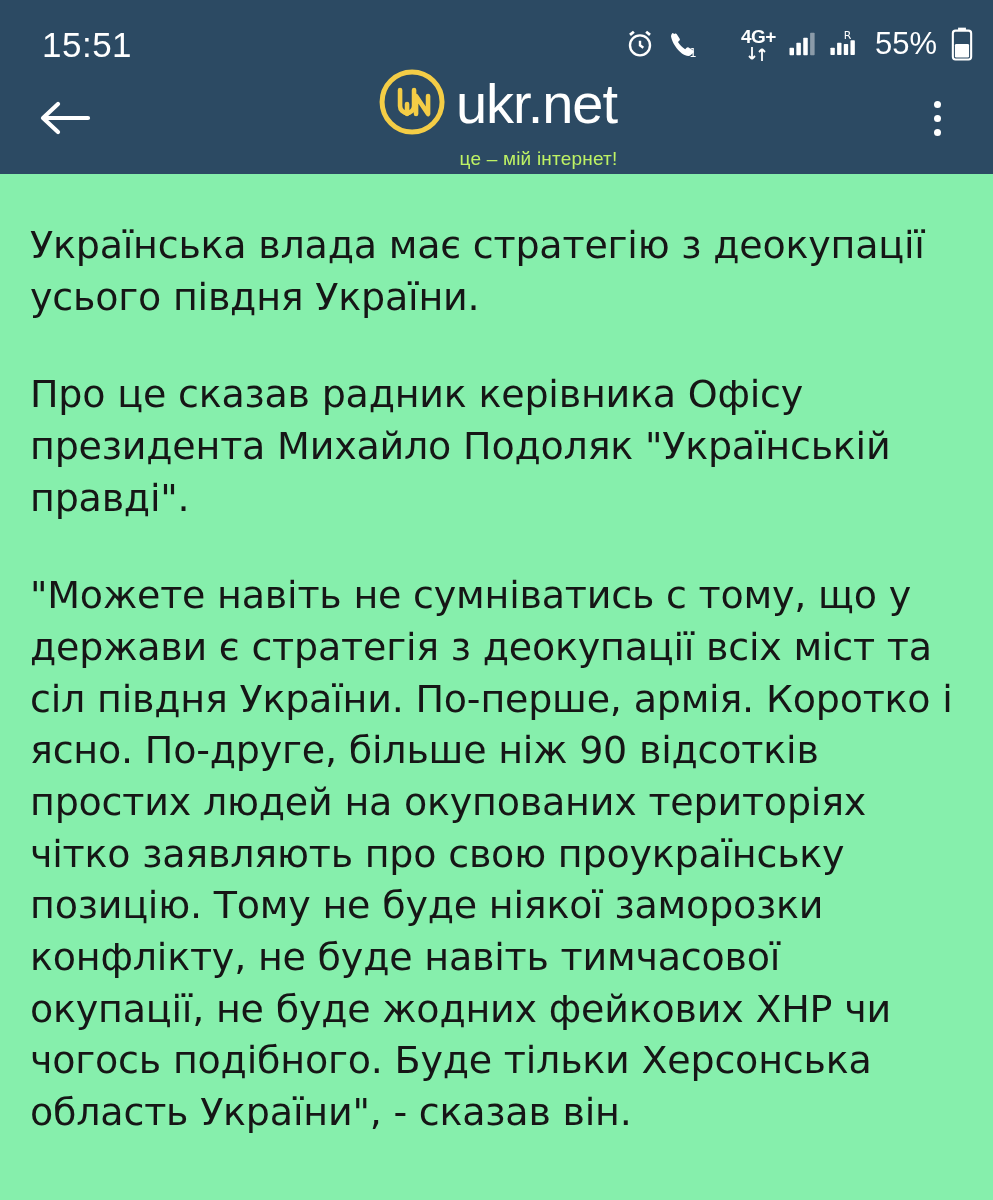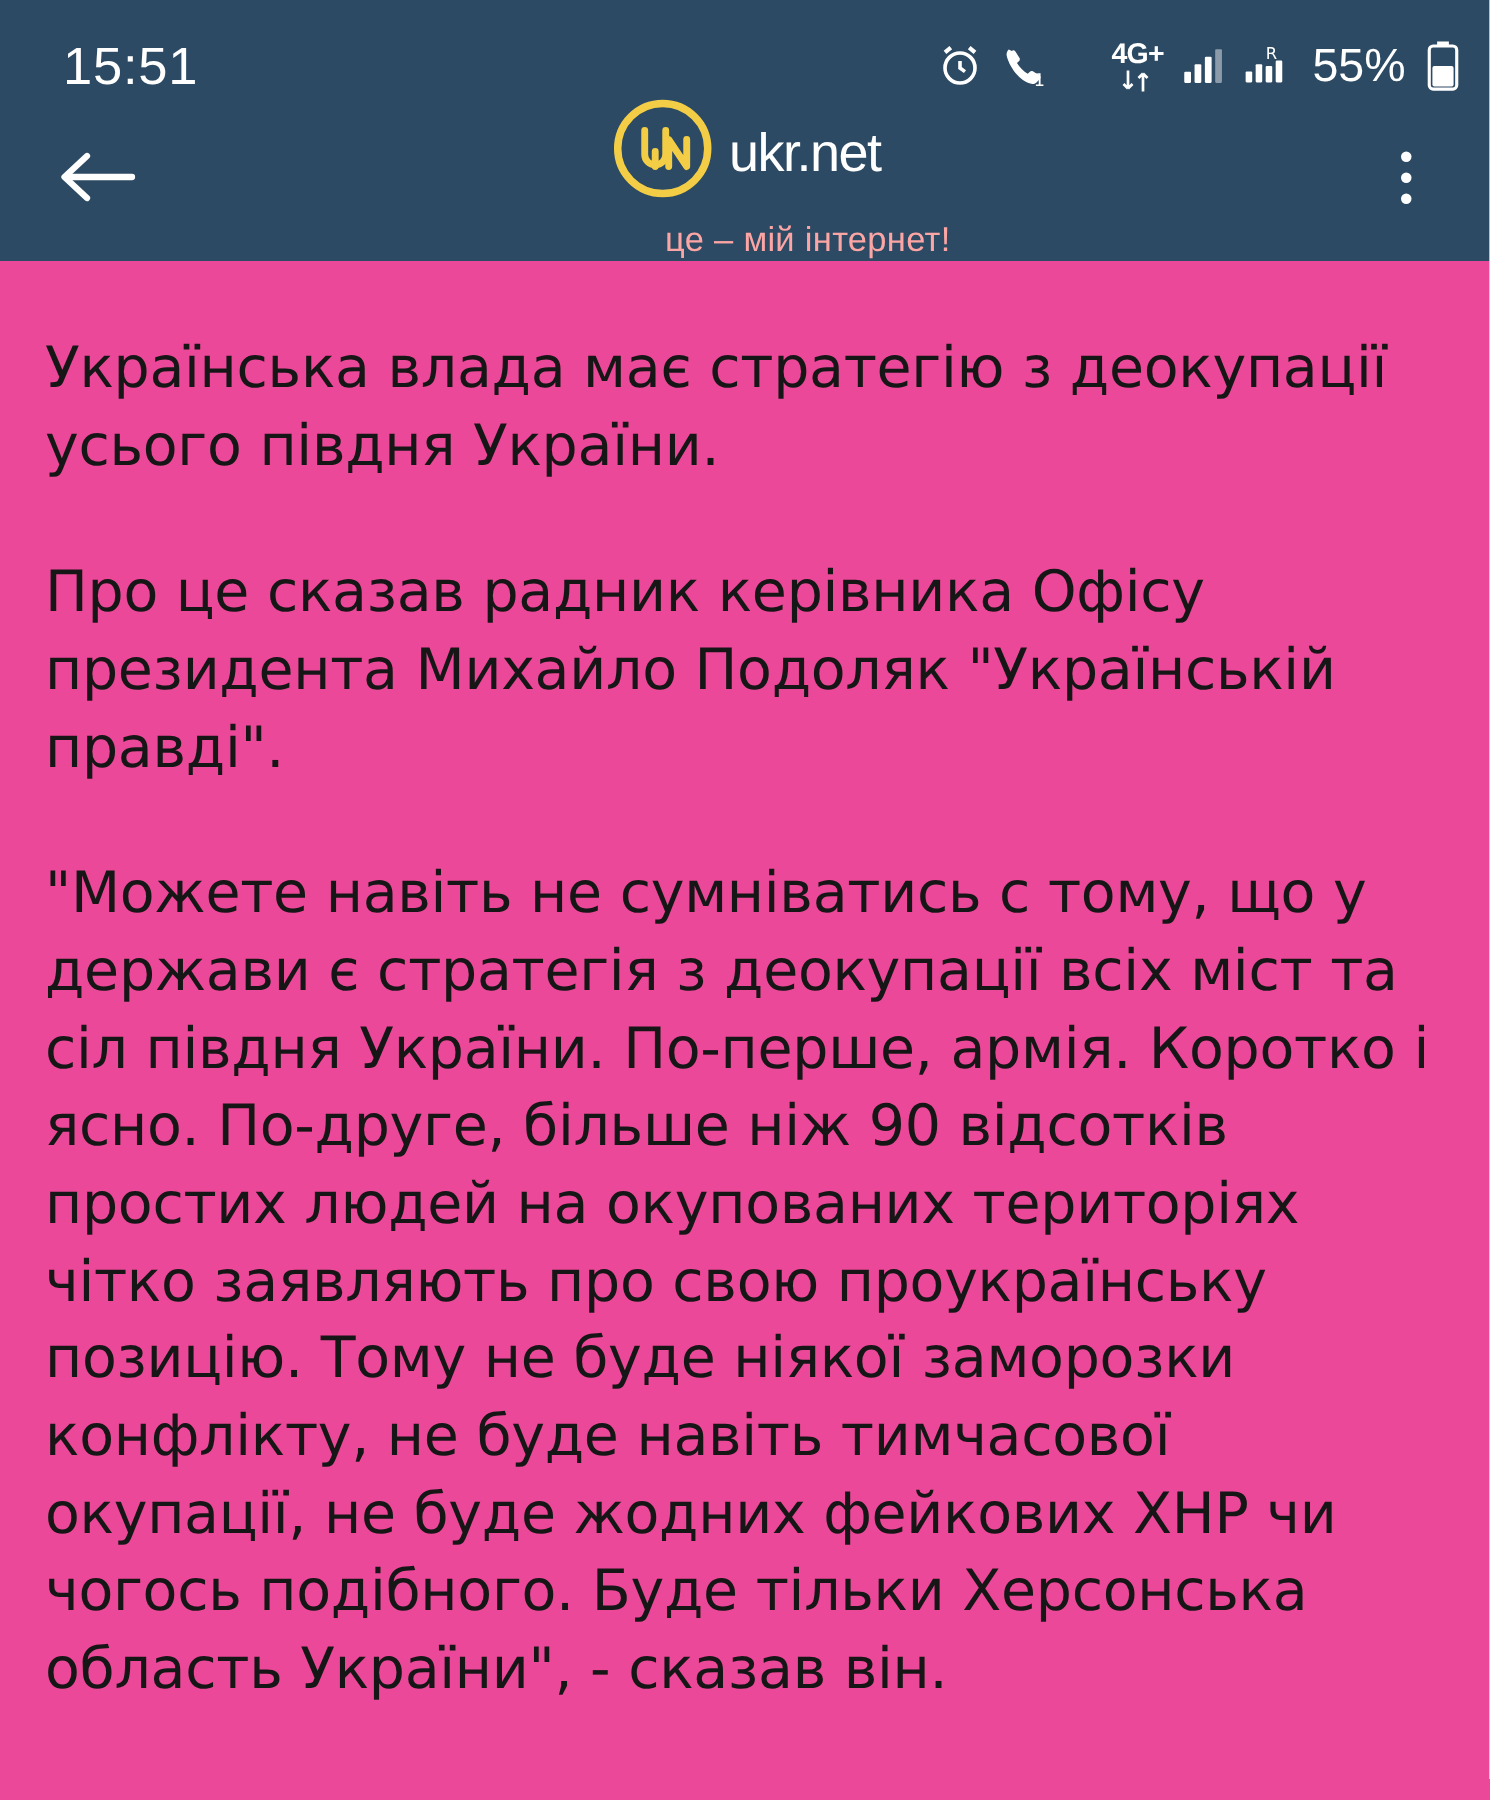--- a/index.html
+++ b/index.html
@@ -92,29 +92,29 @@
     justify-content: center;
     cursor: pointer;
   }
   .brand-row {
     display: flex;
     align-items: center;
     gap: 8px;
   }
   .brand-logo { display: block; }
   .brand-name {
-    font-size: 36px;
+    font-size: 56px;
     color: #ffffff;
     font-weight: 400;
     letter-spacing: -1px;
     line-height: 1;
   }
   .brand-tagline {
-    font-size: 23px;
-    color: #fca5a5;
+    font-size: 19px;
+    color: #bef264;
     margin-top: 6px;
     margin-left: 84px;
     letter-spacing: 0.2px;
     white-space: nowrap;
   }
   .menu-btn {
     width: 60px;
     height: 70px;
     display: flex;
     flex-direction: column;
@@ -128,21 +128,21 @@
   .menu-dot {
     width: 7px;
     height: 7px;
     border-radius: 50%;
     background: #ffffff;
   }
 
   
   .article {
     flex: 1 1 auto;
-    background: #ec4899;
+    background: #86efac;
     padding: 46px 30px 0 30px;
     overflow: hidden;
   }
   .article p {
     font-size: 38px;
     line-height: 1.36;
     color: #161616;
     margin: 0 0 46px 0;
     font-family: "DejaVu Sans", sans-serif;
     font-weight: 400;

